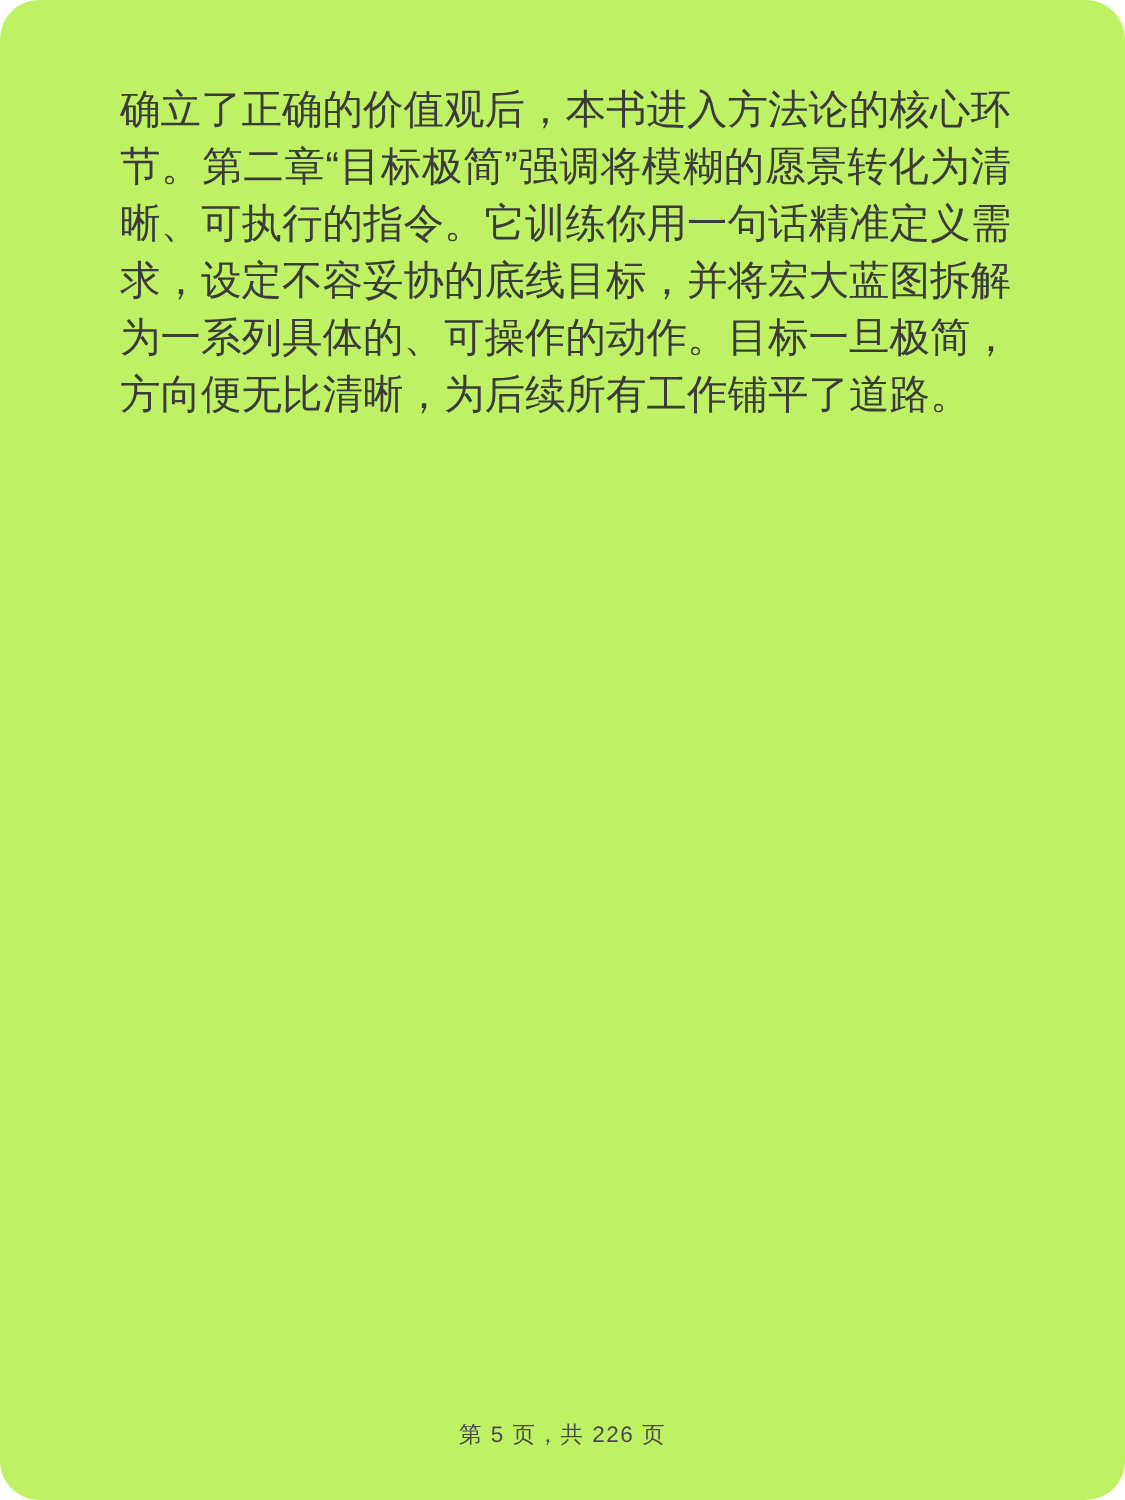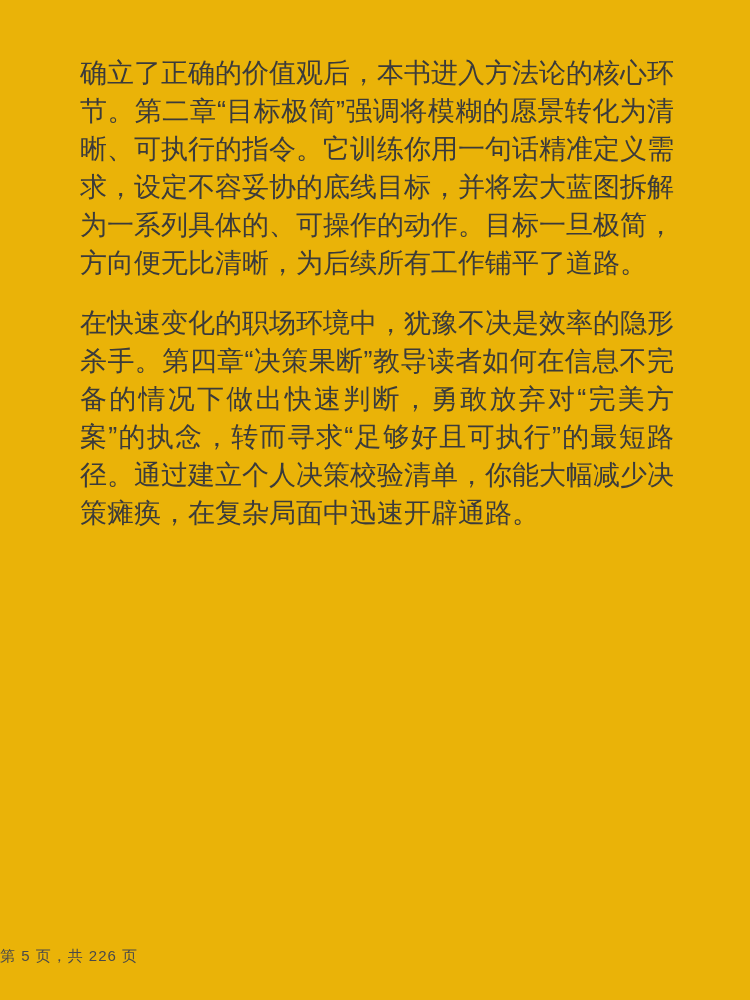--- a/index.html
+++ b/index.html
@@ -10,21 +10,22 @@
     width: 750px;
     height: 1000px;
     background: #ffffff;
     font-family: "Liberation Sans", sans-serif;
     overflow: hidden;
     position: relative;
   }
   .page {
     position: absolute;
     inset: 0;
-    background: #eab308;
+    background: #bef264;
+    border-radius: 26px;
   }
   .content {
     position: absolute;
     top: 54px;
     left: 80px;
     width: 594px;
   }
   .content p {
     margin: 0 0 22px 0;
     font-size: 27px;
@@ -32,32 +33,31 @@
     color: #3b3b3b;
     text-align: justify;
     text-justify: inter-ideograph;
     word-break: break-all;
   }
   .footer {
     position: absolute;
     left: 0;
     right: 0;
     bottom: 34px;
-    text-align: left;
+    text-align: center;
   }
   .footer span {
     font-size: 15px;
     color: #4a4a4a;
     letter-spacing: 1px;
   }
 </style>
 </head>
 <body>
 
 <div class="page">
   <div class="content">
     <p>确立了正确的价值观后，本书进入方法论的核心环节。第二章“目标极简”强调将模糊的愿景转化为清晰、可执行的指令。它训练你用一句话精准定义需求，设定不容妥协的底线目标，并将宏大蓝图拆解为一系列具体的、可操作的动作。目标一旦极简，方向便无比清晰，为后续所有工作铺平了道路。</p>
-    <p>在快速变化的职场环境中，犹豫不决是效率的隐形杀手。第四章“决策果断”教导读者如何在信息不完备的情况下做出快速判断，勇敢放弃对“完美方案”的执念，转而寻求“足够好且可执行”的最短路径。通过建立个人决策校验清单，你能大幅减少决策瘫痪，在复杂局面中迅速开辟通路。</p>
   </div>
   <div class="footer">
     <span>第 5 页，共 226 页</span>
   </div>
 </div>
 
 </body></html>

